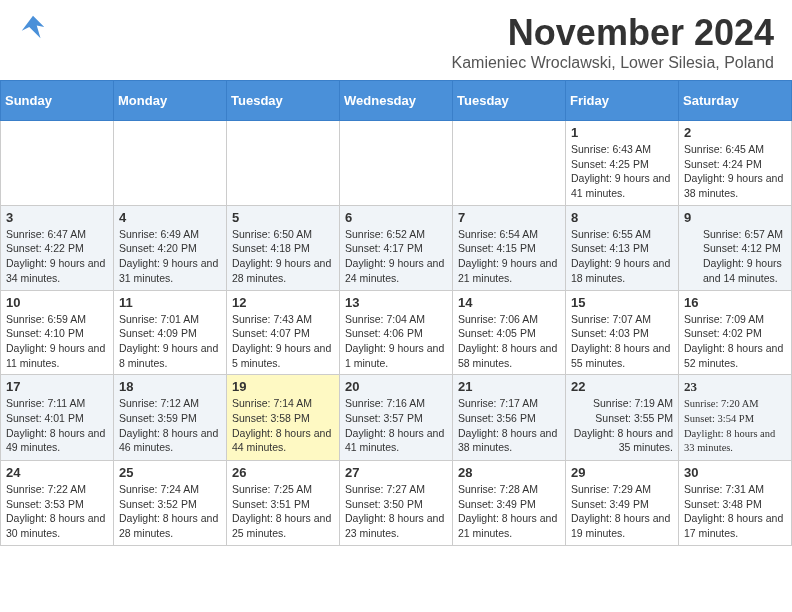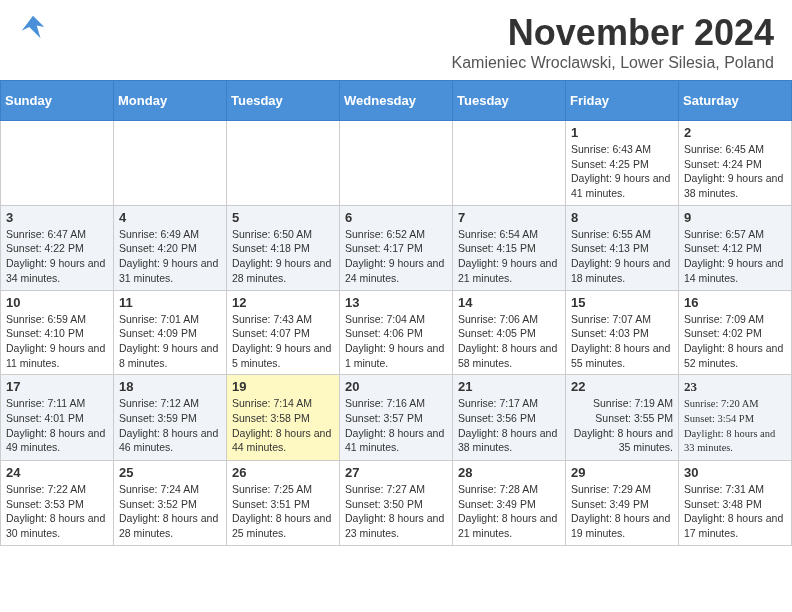--- a/index.html
+++ b/index.html
@@ -125,21 +125,21 @@
 Daylight: 9 hours and 21 minutes.</div>
         </td>
         <td style="background: rgb(240, 244, 248);">
           <div class="day-number">8</div>
           <div class="day-info" style="white-space: pre-line;">Sunrise: 6:55 AM
 Sunset: 4:13 PM
 Daylight: 9 hours and 18 minutes.</div>
         </td>
         <td style="background: rgb(240, 244, 248);">
           <div class="day-number">9</div>
-          <div class="day-info" style="white-space: pre-line;">Sunrise: 6:57 AM
+          <div class="day-info" style="white-space: pre-line; margin-left: 19px;">Sunrise: 6:57 AM
 Sunset: 4:12 PM
 Daylight: 9 hours and 14 minutes.</div>
         </td>
       </tr>
       <tr style="background: rgb(255, 255, 255);">
         <td>
           <div class="day-number">10</div>
           <div class="day-info" style="white-space: pre-line;">Sunrise: 6:59 AM
 Sunset: 4:10 PM
 Daylight: 9 hours and 11 minutes.</div>

